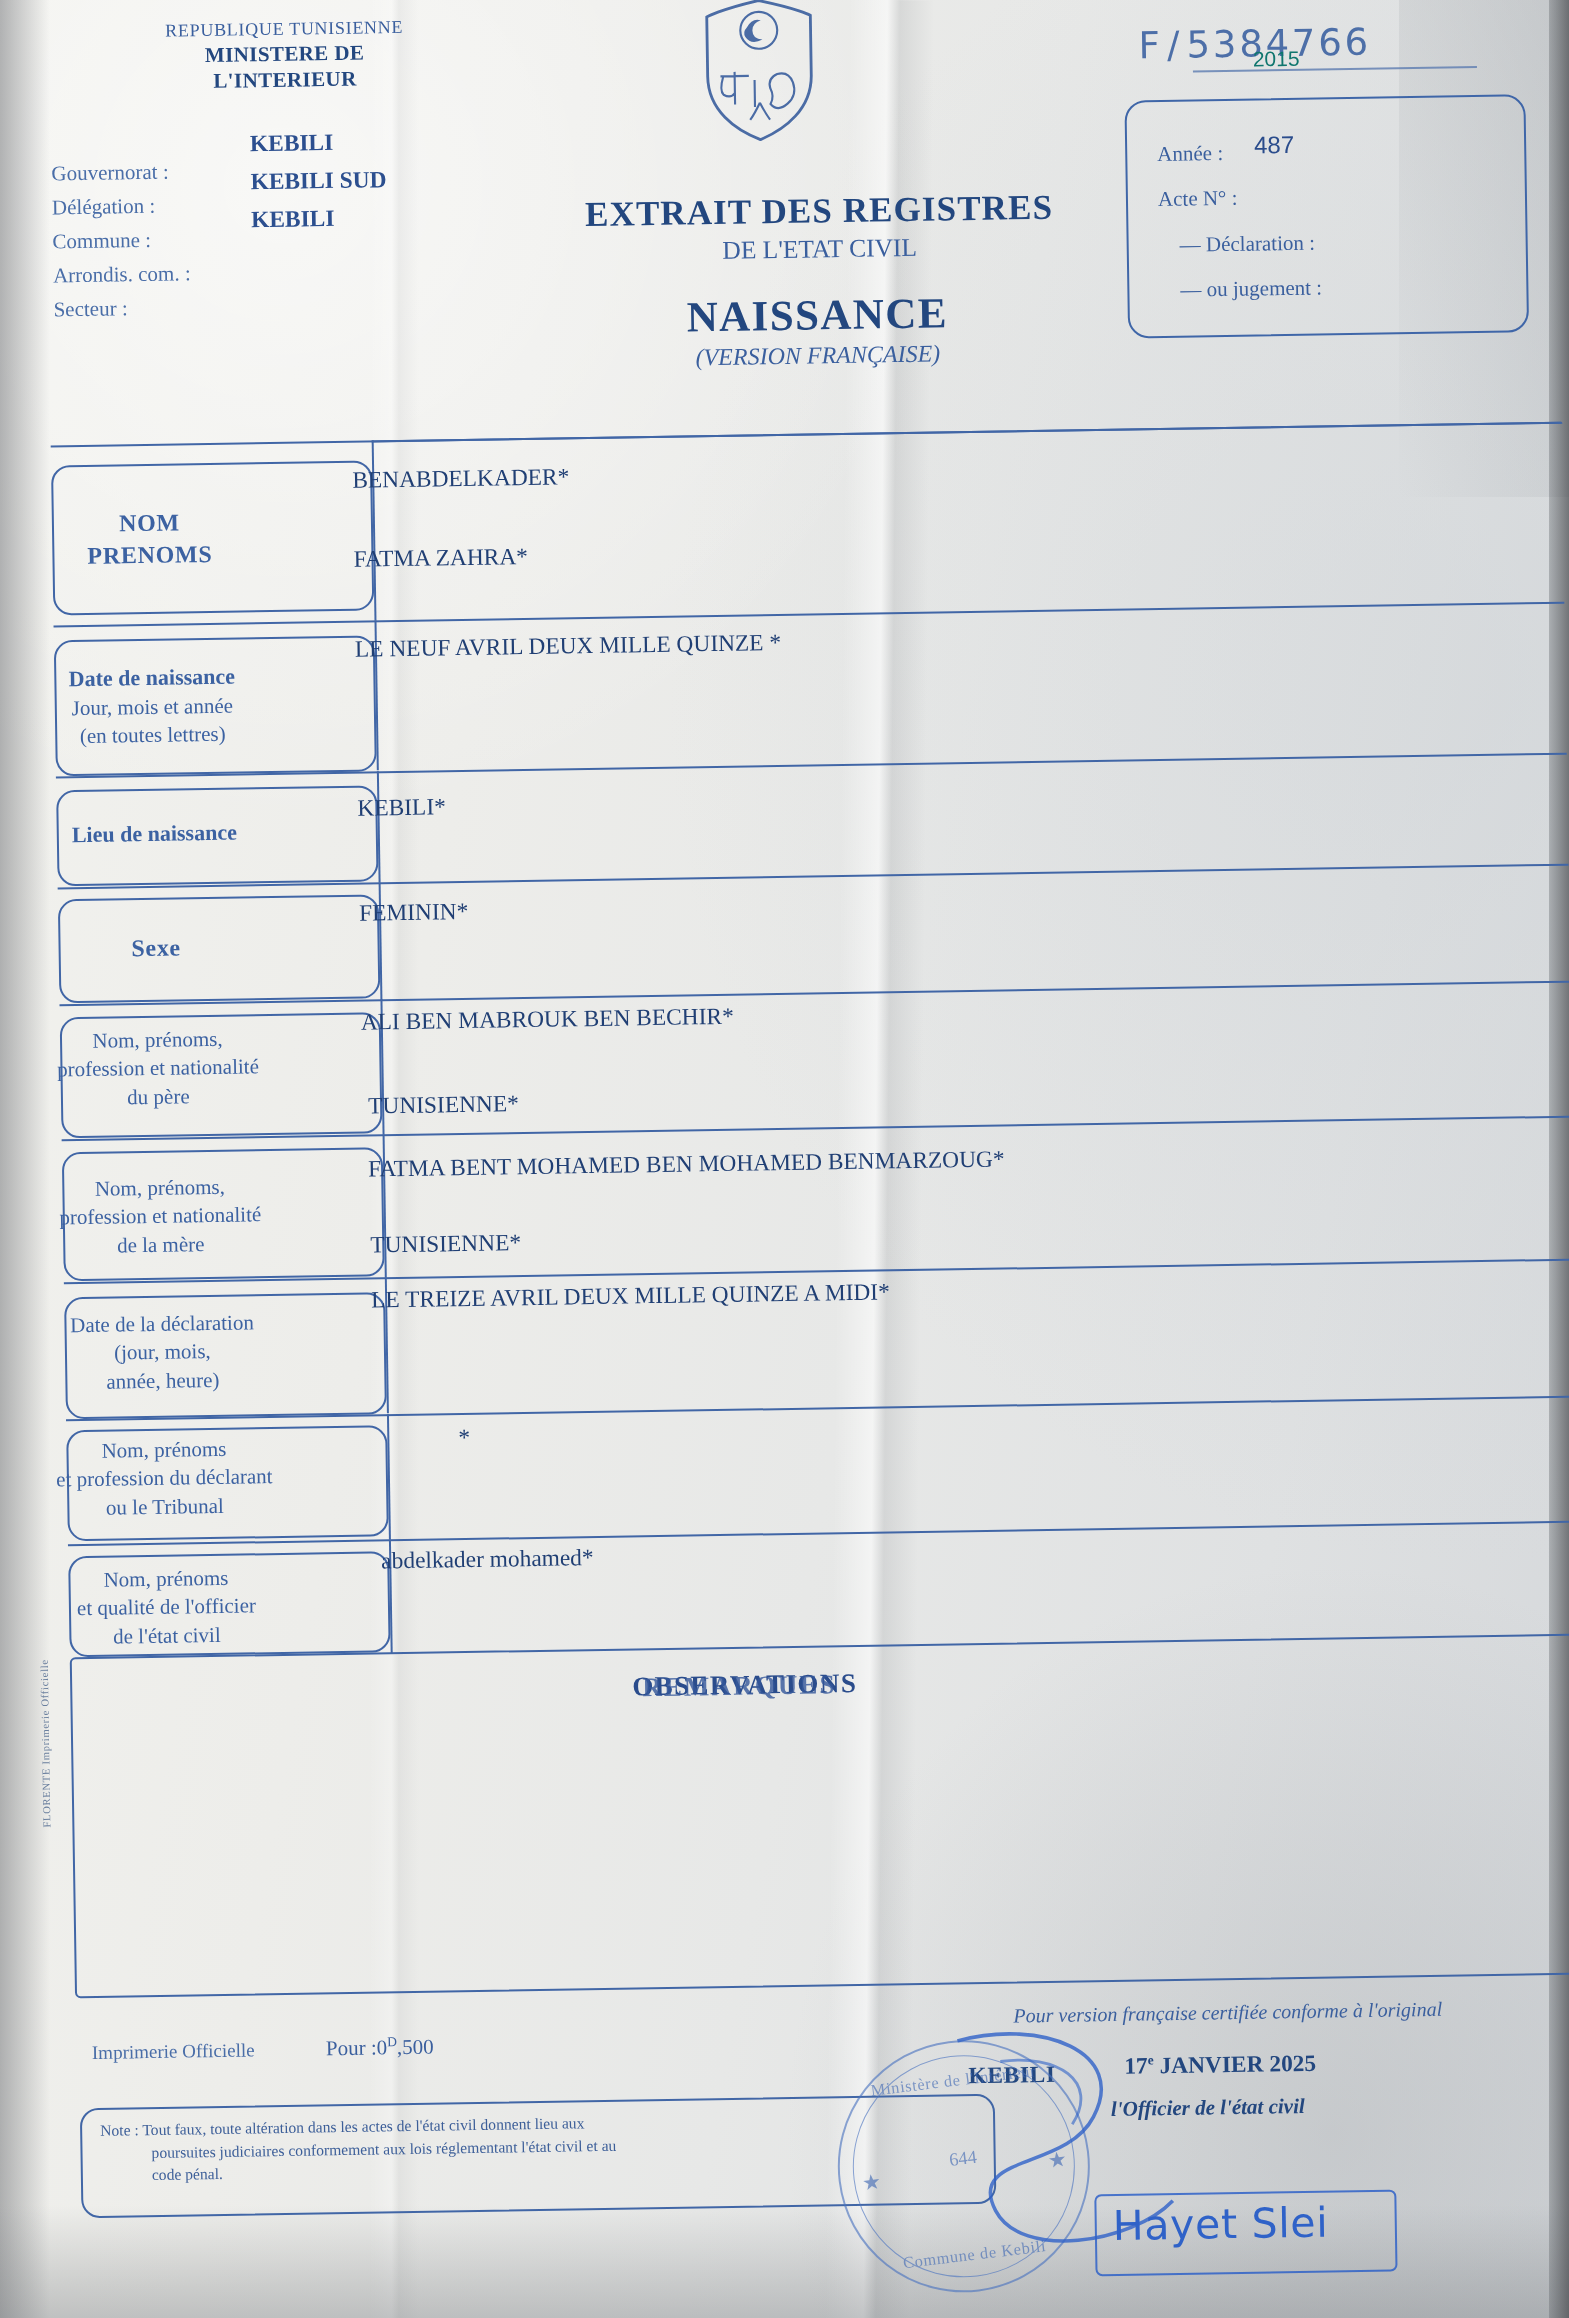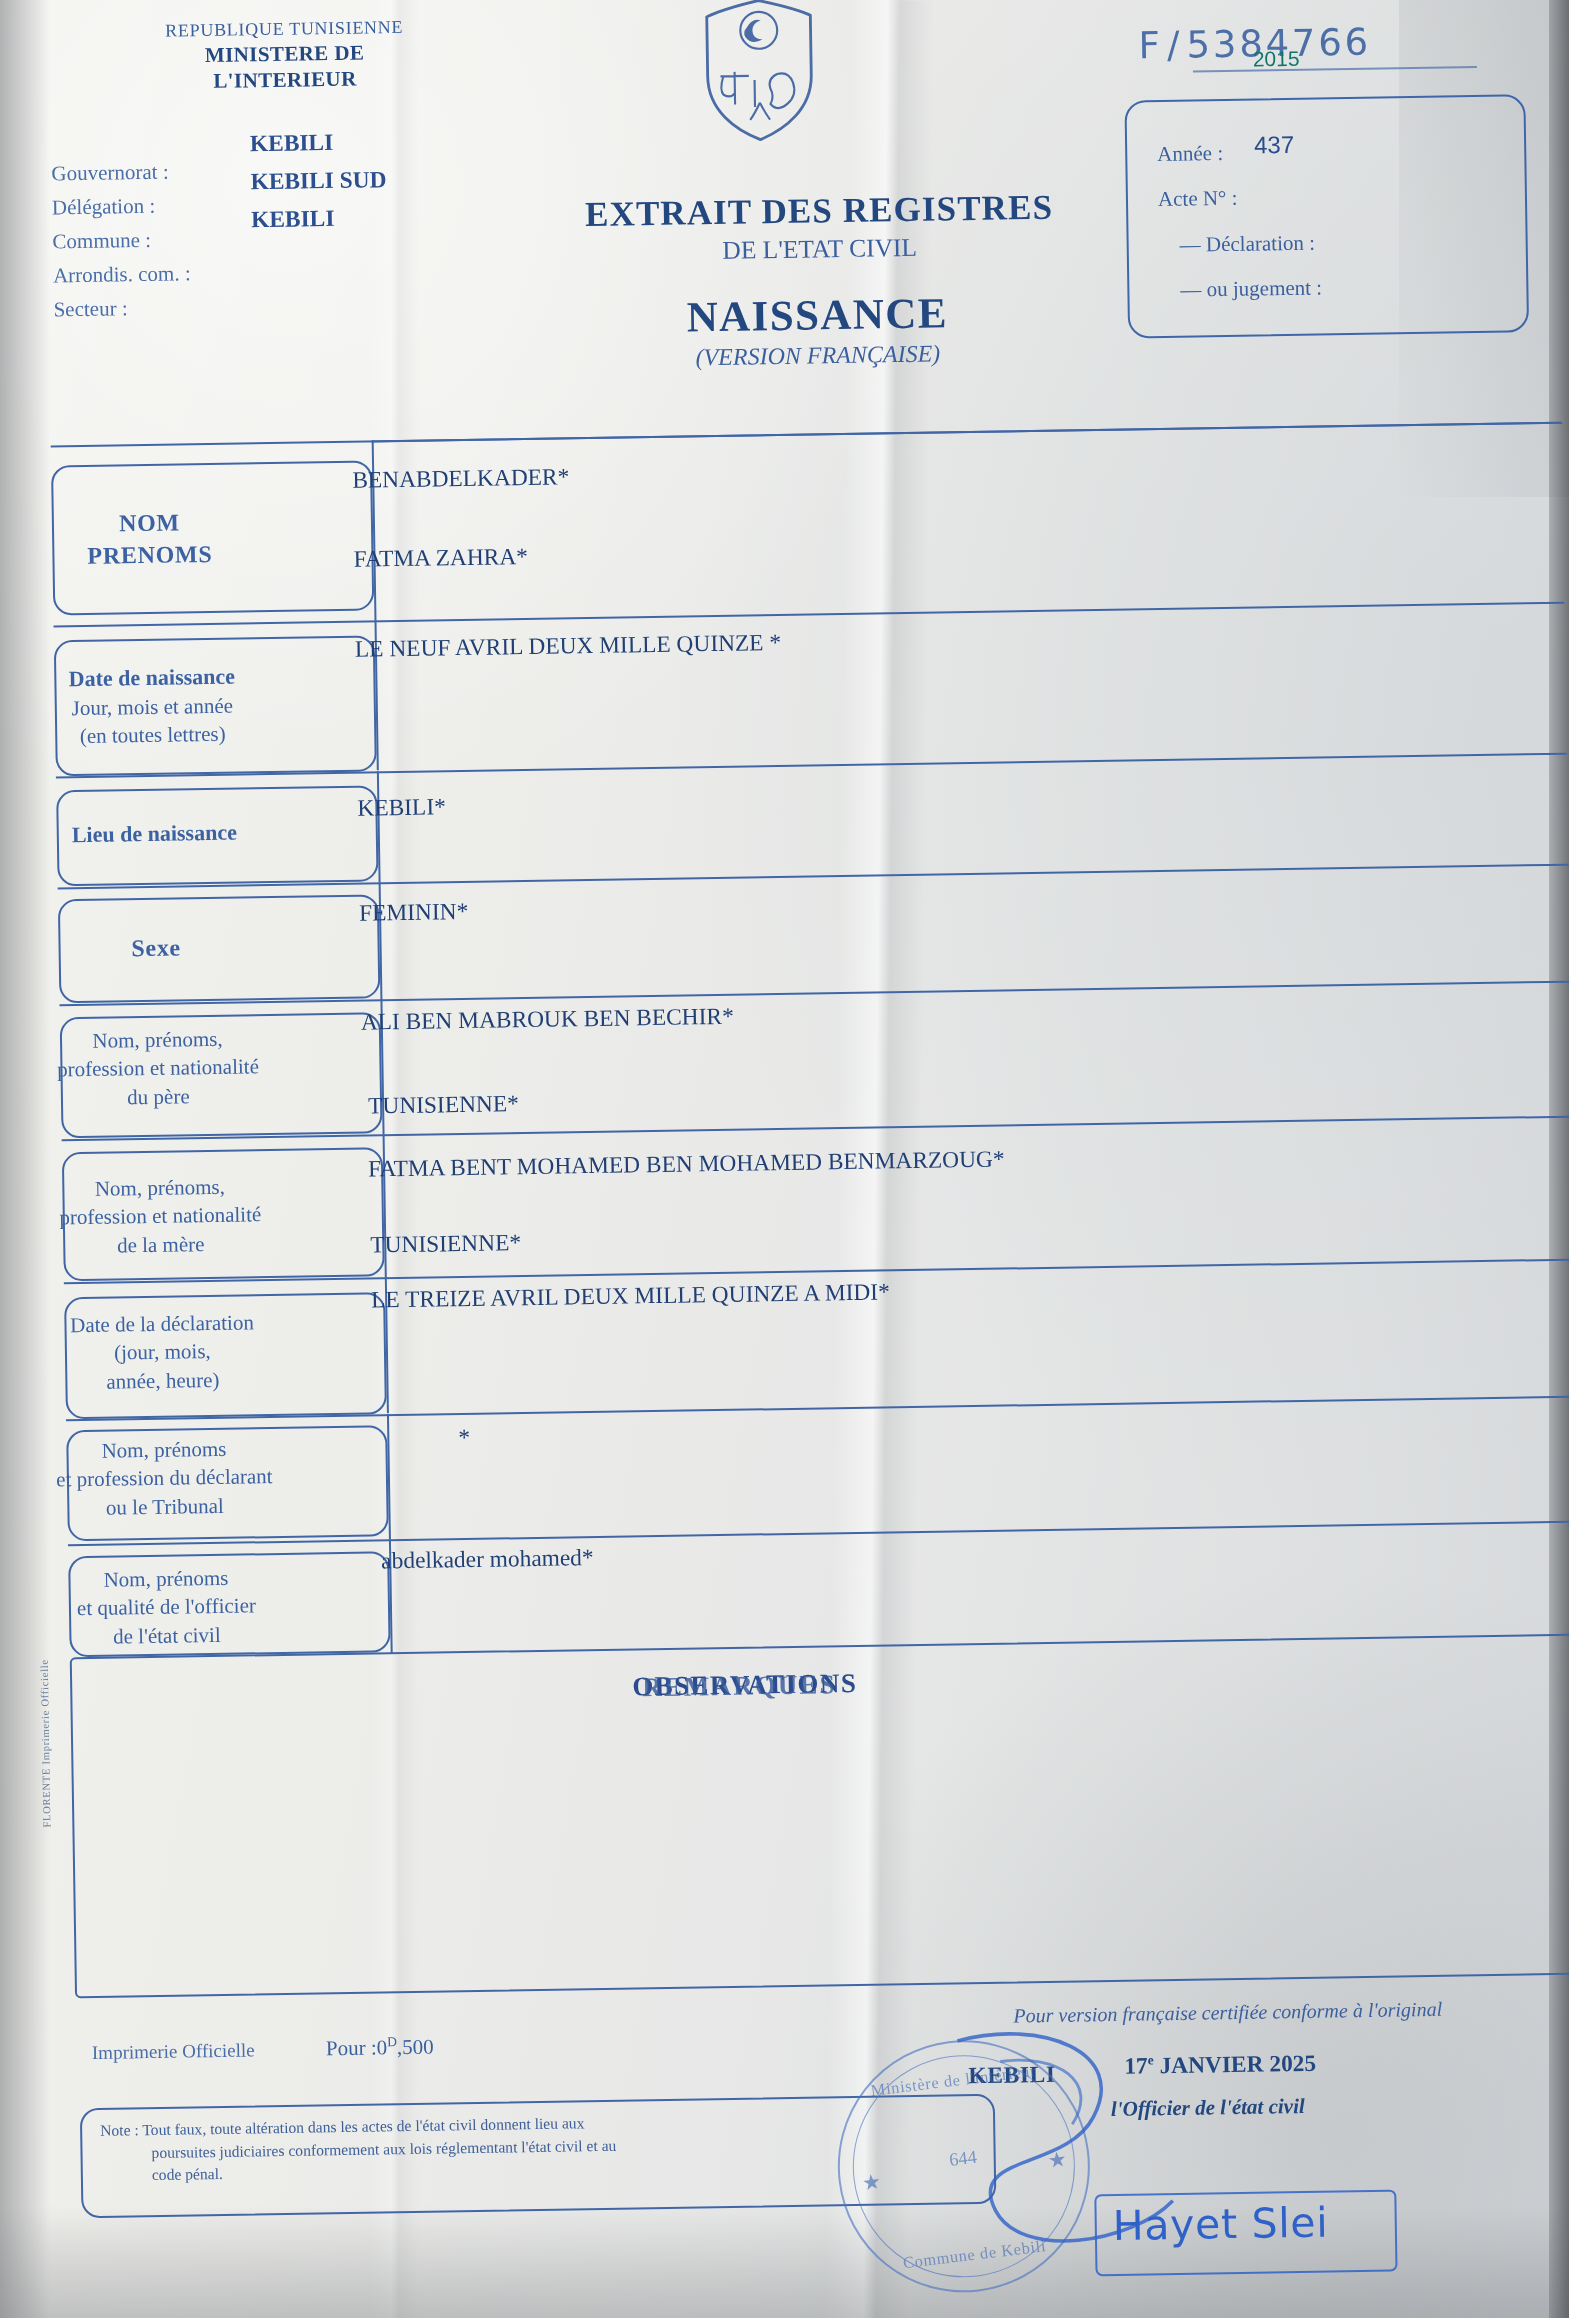--- a/index.html
+++ b/index.html
@@ -442,21 +442,21 @@
     </div>
     <div class="ref-underline"></div>
     <div class="year-val-2015">2015</div>
 
     <div class="year-box">
       <div class="row r1">Année :</div>
       <div class="row r2">Acte N° :</div>
       <div class="row r3">— Déclaration :</div>
       <div class="row r4">— ou jugement :</div>
     </div>
-    <div class="year-val" style="top:139px;left:1270px;">437</div>
+    <div class="year-val" style="top:139px;left:1270px;">487</div>
 
     <div class="admin">
       <div>Gouvernorat :</div>
       <div>Délégation :</div>
       <div>Commune :</div>
       <div>Arrondis. com. :</div>
       <div>Secteur :</div>
     </div>
     <div class="admin-vals">
       <div>KEBILI</div>

